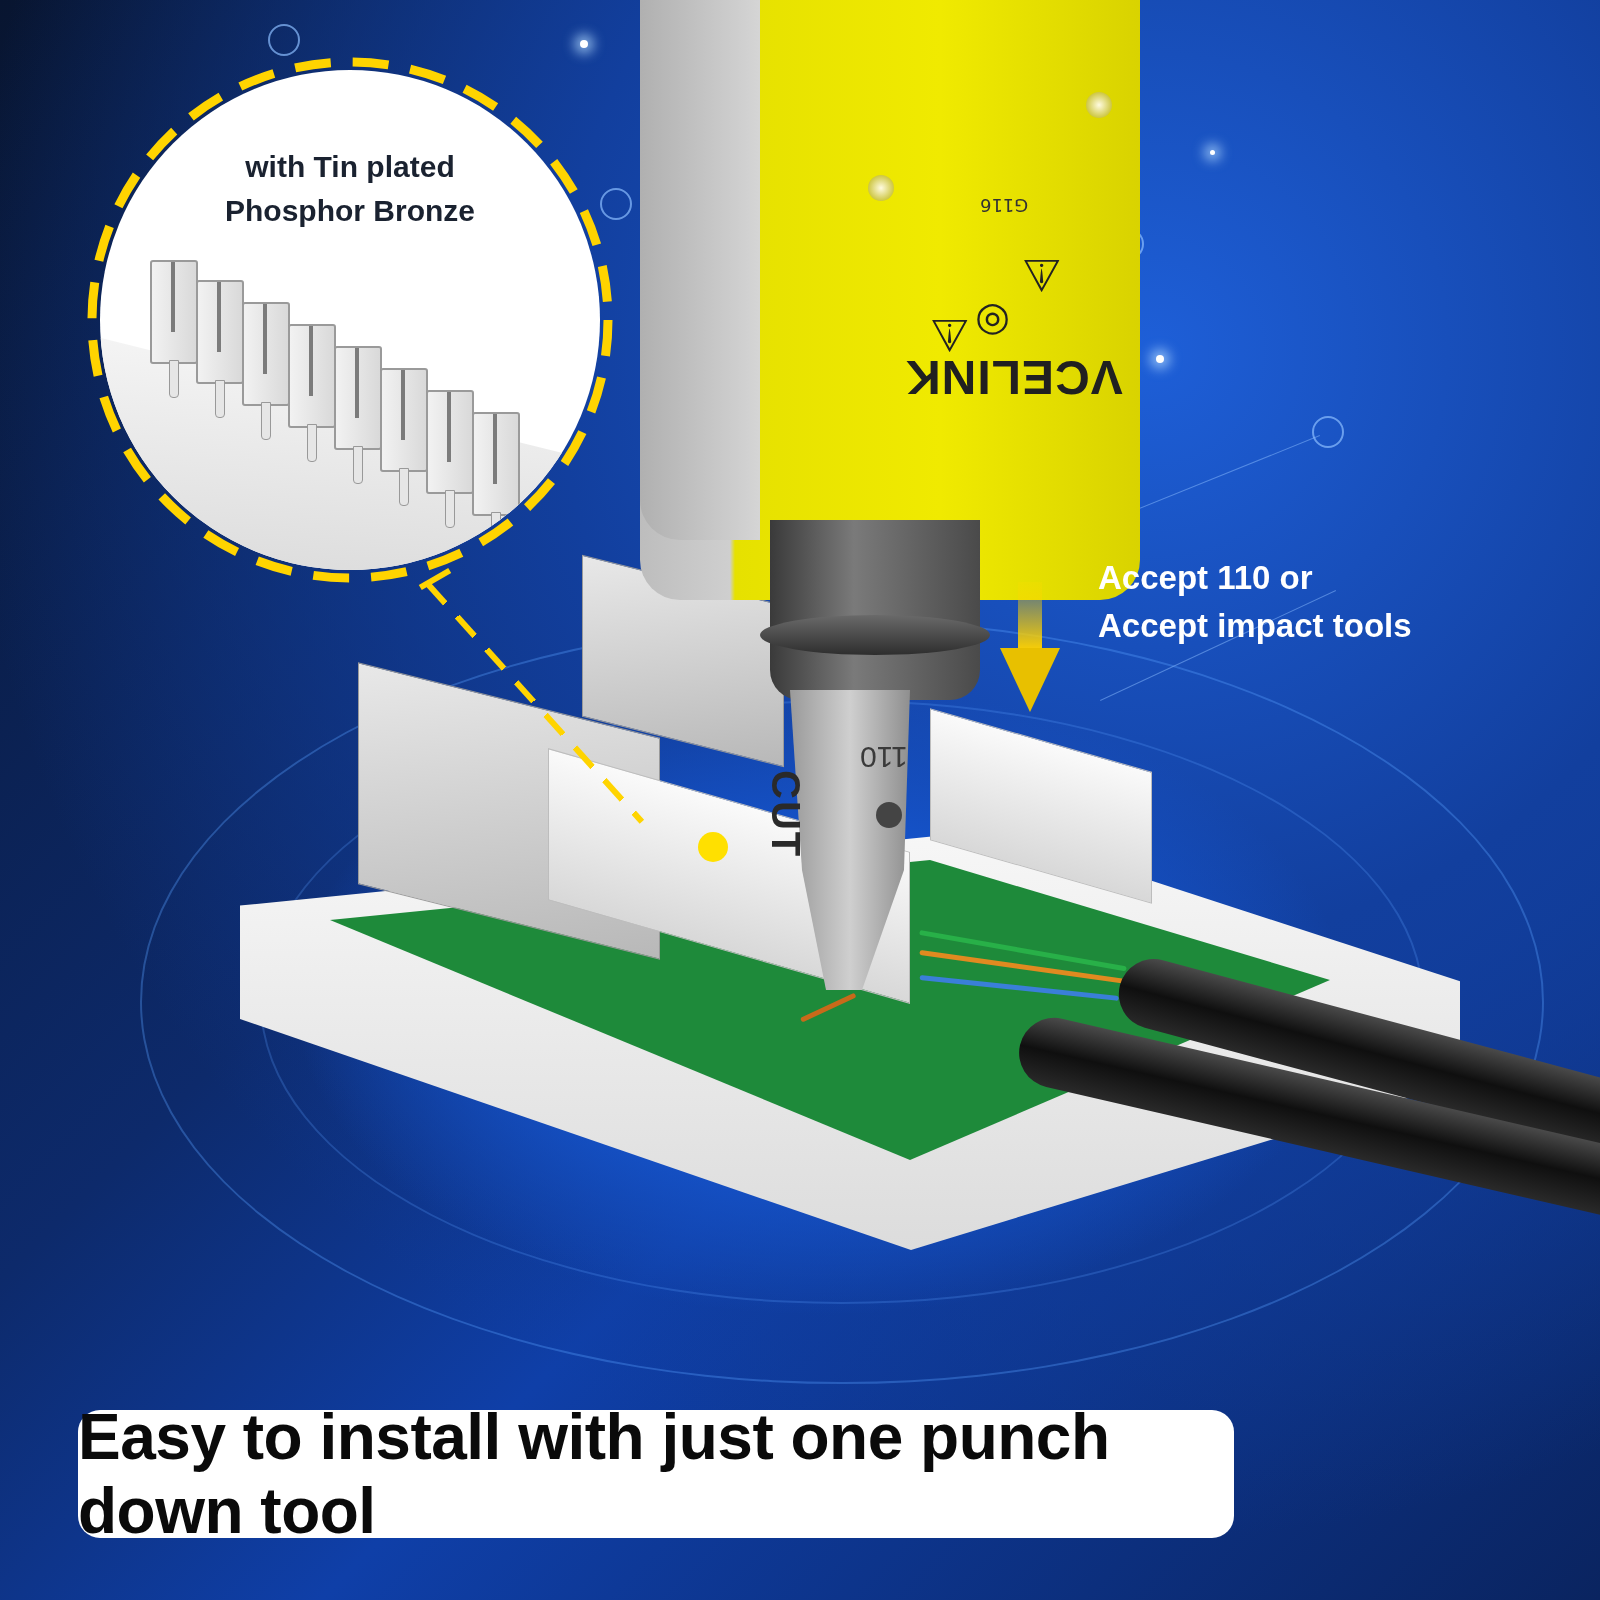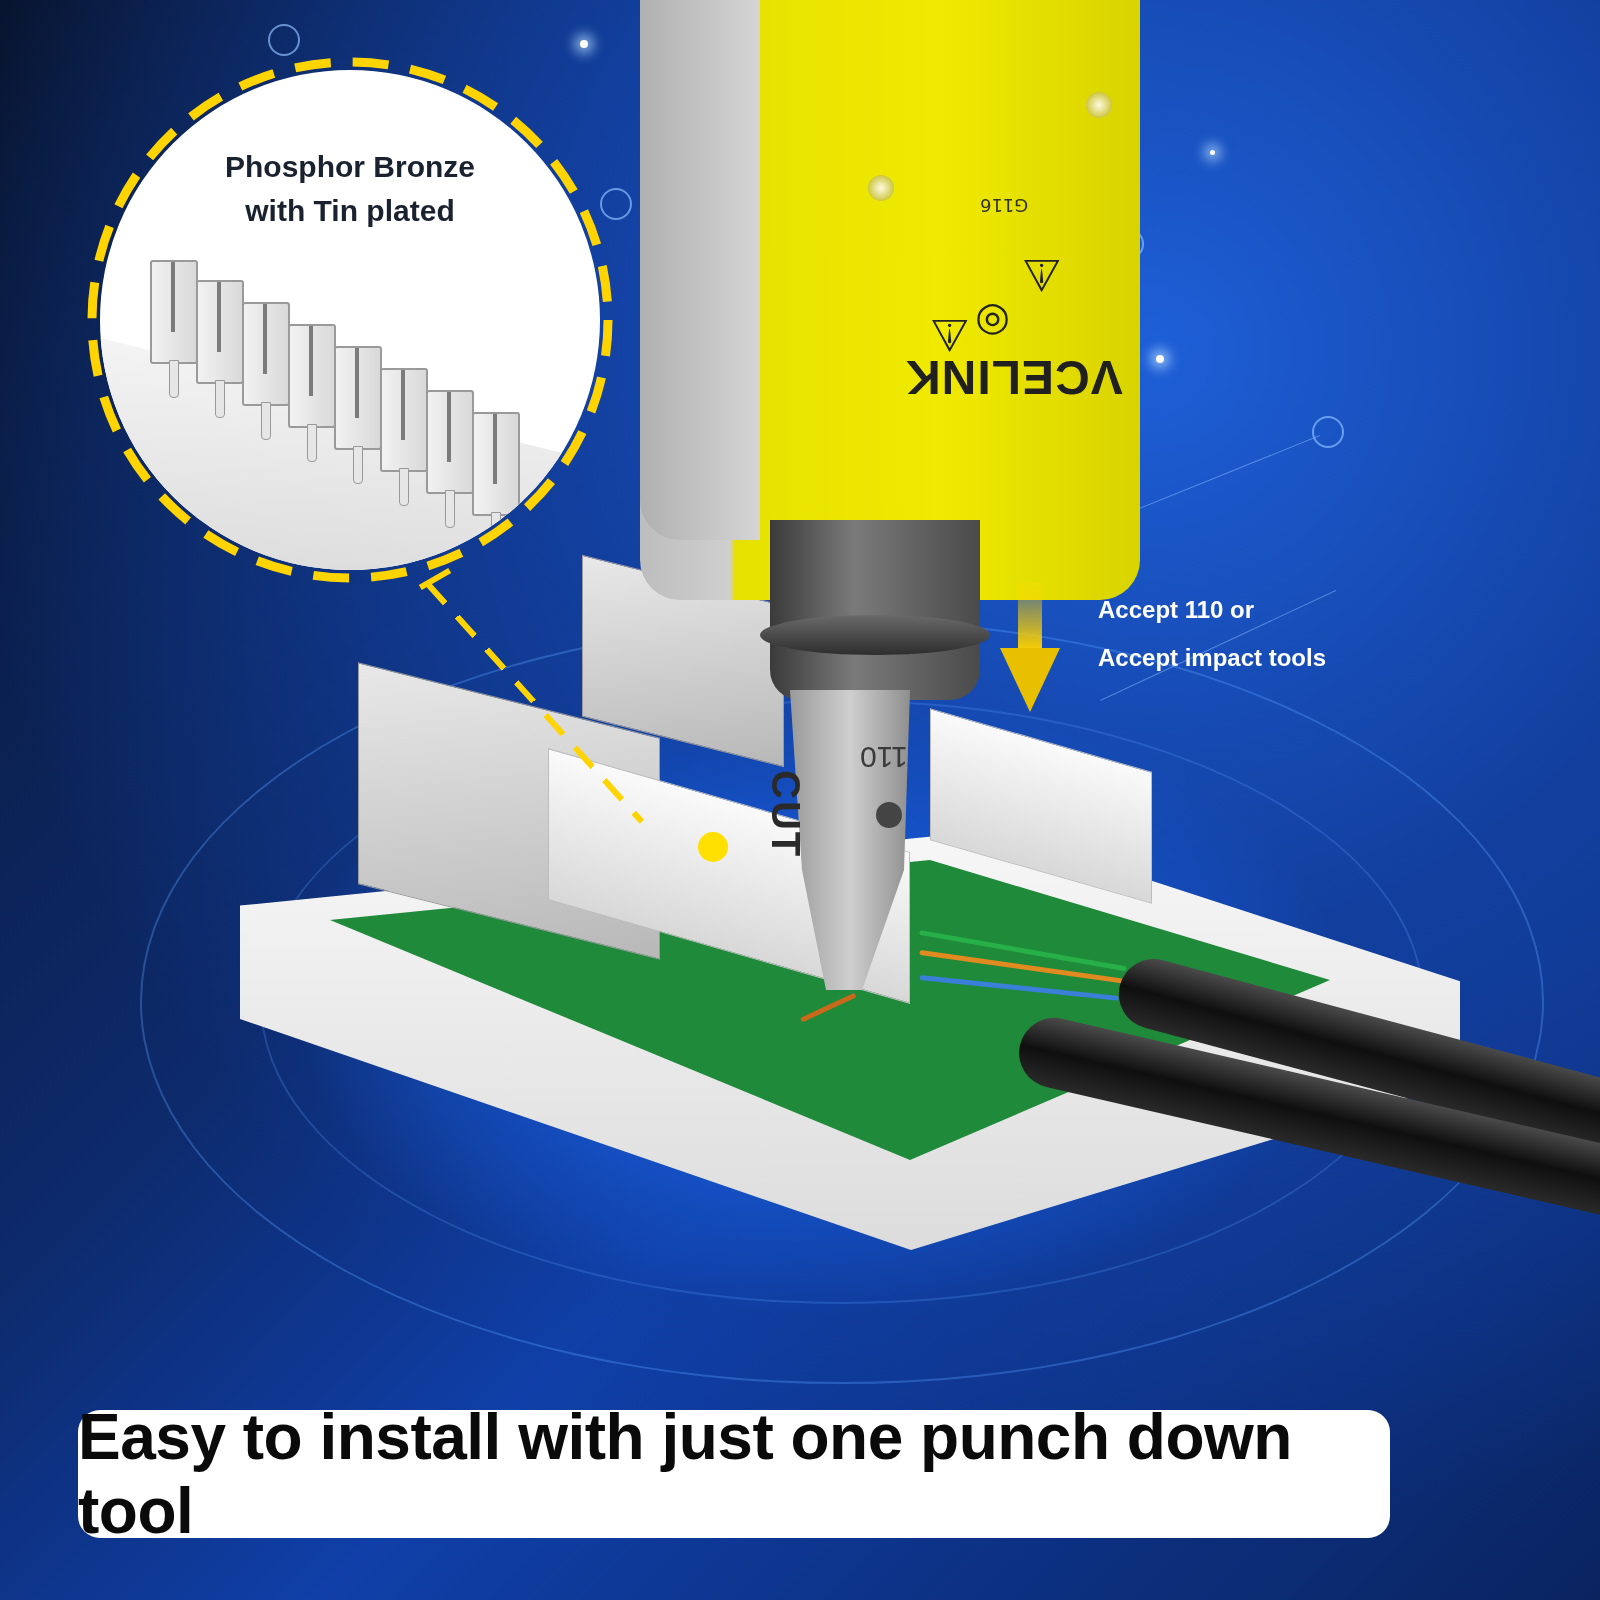--- a/index.html
+++ b/index.html
@@ -55,24 +55,24 @@
   .blade-hole{position:absolute;left:876px;top:802px;width:26px;height:26px;border-radius:50%;background:#444;}
 
   
   .cable{position:absolute;height:70px;border-radius:35px;background:linear-gradient(180deg,#4a4a4a,#0f0f0f 50%,#2a2a2a);transform-origin:0 50%;}
 
   
   .arrow{position:absolute;left:1000px;top:582px;width:60px;height:140px;}
   .arrow-shaft{position:absolute;left:18px;top:0;width:24px;height:70px;background:linear-gradient(180deg,rgba(255,220,0,.2),#ffd200);}
   .arrow-head{position:absolute;left:0;top:66px;width:0;height:0;border-left:30px solid transparent;border-right:30px solid transparent;border-top:64px solid #e8c000;}
 
-  .side-label{position:absolute;left:1098px;top:586px;font-weight:bold;font-size:24px;line-height:48px;color:#fff;}
+  .side-label{position:absolute;left:1098px;top:554px;font-weight:bold;font-size:33px;line-height:48px;color:#fff;}
 
   
-  .banner{position:absolute;left:78px;top:1410px;width:1312px;height:128px;background:#fff;border-radius:22px;display:flex;align-items:center;justify-content:center;}
+  .banner{position:absolute;left:78px;top:1410px;width:1156px;height:128px;background:#fff;border-radius:22px;display:flex;align-items:center;justify-content:center;}
   .banner-text{font-weight:bold;font-size:64px;color:#0a0a0a;letter-spacing:-0.5px;}
 </style>
 </head>
 <body>
 
 <div class="stage">
 
   <div class="ring" style="left:140px;top:620px;width:1400px;height:760px;"></div>
   <div class="ring" style="left:260px;top:700px;width:1160px;height:600px;border-color:rgba(90,160,255,.25);"></div>
   <div class="node" style="left:268px;top:24px;"></div>
@@ -127,22 +127,22 @@
         <div class="pin" style="left:0;top:0;"></div>
         <div class="pin" style="left:46px;top:20px;"></div>
         <div class="pin" style="left:92px;top:42px;"></div>
         <div class="pin" style="left:138px;top:64px;"></div>
         <div class="pin" style="left:184px;top:86px;"></div>
         <div class="pin" style="left:230px;top:108px;"></div>
         <div class="pin" style="left:276px;top:130px;"></div>
         <div class="pin" style="left:322px;top:152px;"></div>
       </div>
       <div class="callout-title">
+        <div>with Tin plated</div>
         <div>Phosphor Bronze</div>
-        <div>with Tin plated</div>
       </div>
     </div>
   </div>
   <div class="leader-tick"></div>
   <div class="leader"></div>
   <div class="leader-dot"></div>
 
   <div class="arrow">
     <div class="arrow-shaft"></div>
     <div class="arrow-head"></div>

